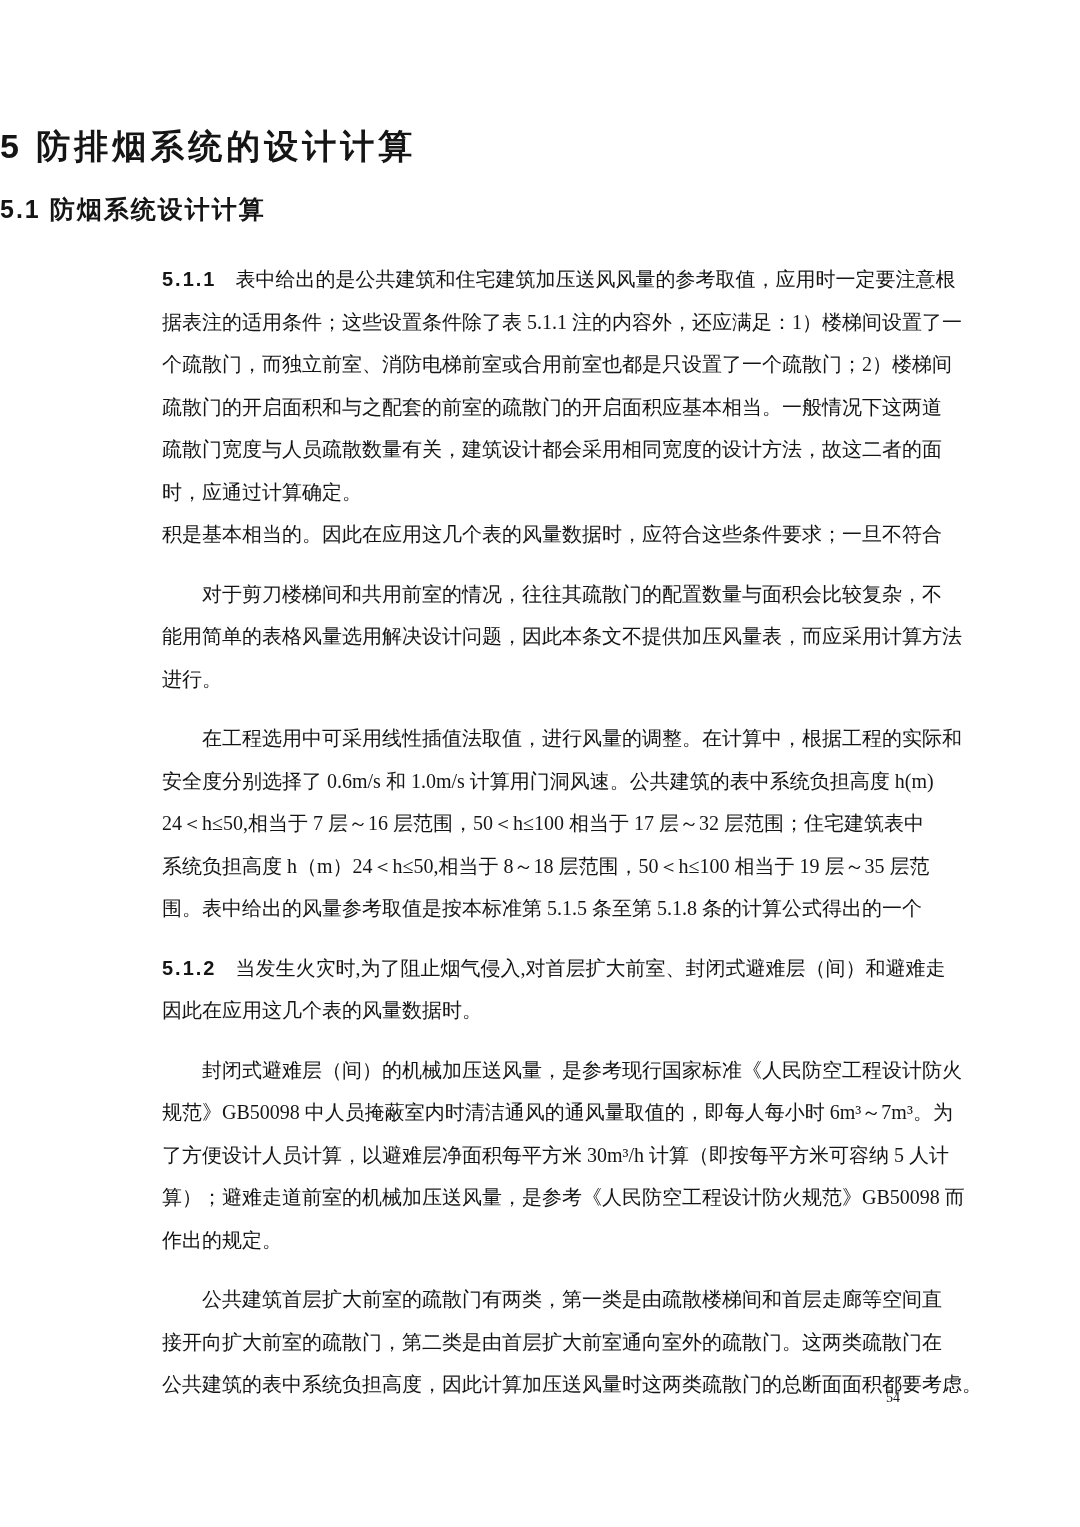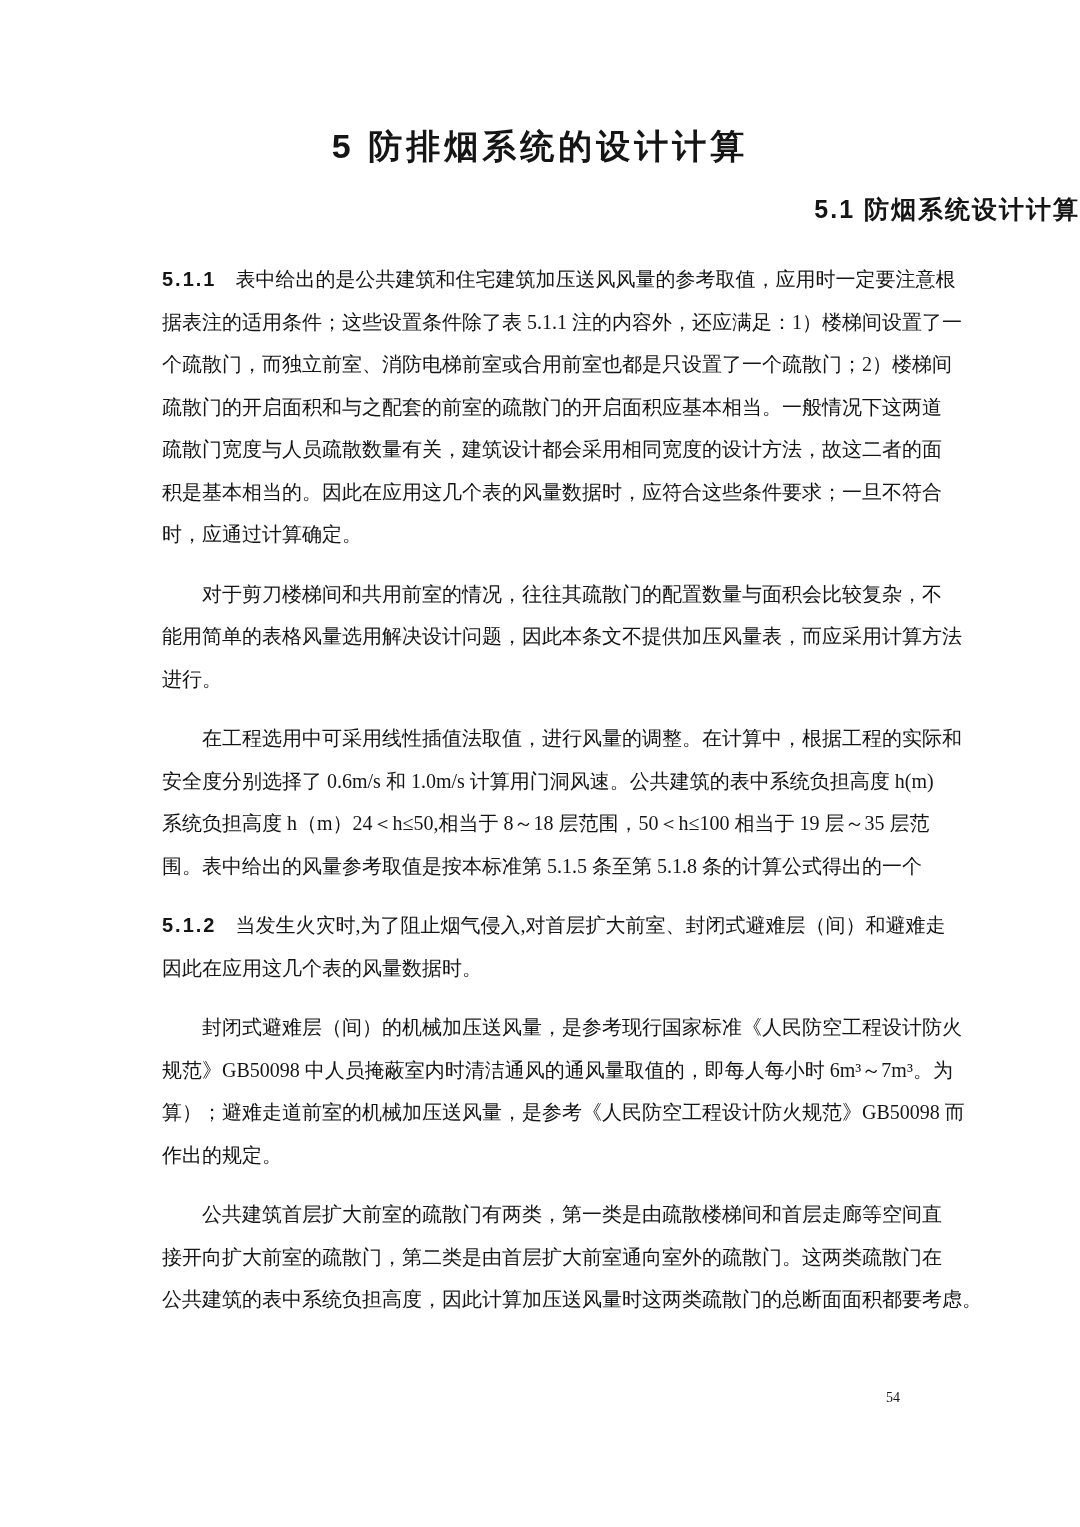--- a/index.html
+++ b/index.html
@@ -14,33 +14,33 @@
     margin: 0 auto;
     background: #ffffff;
     color: #151515;
     overflow: hidden;
   }
   .doc-title {
     position: absolute;
     top: 126px;
     left: 0;
     right: 0;
-    text-align: center;
+    text-align: left;
     font-family: "Liberation Sans", "DejaVu Sans", sans-serif;
     font-weight: bold;
     font-size: 34px;
     letter-spacing: 4px;
     line-height: 1.2;
   }
   .section-heading {
     position: absolute;
     top: 194px;
     left: 0;
     right: 0;
-    text-align: right;
+    text-align: left;
     font-family: "Liberation Sans", "DejaVu Sans", sans-serif;
     font-weight: bold;
     font-size: 25px;
     letter-spacing: 2px;
     line-height: 1.2;
   }
   .body-text {
     position: absolute;
     top: 241px;
     left: 145px;
@@ -86,41 +86,43 @@
 
   <div class="section-heading">5.1 防烟系统设计计算</div>
 
   <div class="body-text">
       <div class="paragraph">
         <div class="line"><span class="clause">5.1.1</span>表中给出的是公共建筑和住宅建筑加压送风风量的参考取值，应用时一定要注意根</div>
         <div class="line">据表注的适用条件；这些设置条件除了表 5.1.1 注的内容外，还应满足：1）楼梯间设置了一</div>
         <div class="line">个疏散门，而独立前室、消防电梯前室或合用前室也都是只设置了一个疏散门；2）楼梯间</div>
         <div class="line">疏散门的开启面积和与之配套的前室的疏散门的开启面积应基本相当。一般情况下这两道</div>
         <div class="line">疏散门宽度与人员疏散数量有关，建筑设计都会采用相同宽度的设计方法，故这二者的面</div>
+        <div class="line last">时，应通过计算确定。</div>
         <div class="line">积是基本相当的。因此在应用这几个表的风量数据时，应符合这些条件要求；一旦不符合</div>
-        <div class="line last">时，应通过计算确定。</div>
       </div>
       <div class="paragraph">
         <div class="line indent">对于剪刀楼梯间和共用前室的情况，往往其疏散门的配置数量与面积会比较复杂，不</div>
         <div class="line">能用简单的表格风量选用解决设计问题，因此本条文不提供加压风量表，而应采用计算方法</div>
         <div class="line last">进行。</div>
       </div>
       <div class="paragraph">
         <div class="line indent">在工程选用中可采用线性插值法取值，进行风量的调整。在计算中，根据工程的实际和</div>
         <div class="line">安全度分别选择了 0.6m/s 和 1.0m/s 计算用门洞风速。公共建筑的表中系统负担高度 h(m)</div>
+        <div class="line">24＜h≤50,相当于 7 层～16 层范围，50＜h≤100 相当于 17 层～32 层范围；住宅建筑表中</div>
         <div class="line">系统负担高度 h（m）24＜h≤50,相当于 8～18 层范围，50＜h≤100 相当于 19 层～35 层范</div>
         <div class="line">围。表中给出的风量参考取值是按本标准第 5.1.5 条至第 5.1.8 条的计算公式得出的一个</div>
       </div>
       <div class="paragraph">
         <div class="line"><span class="clause">5.1.2</span>当发生火灾时,为了阻止烟气侵入,对首层扩大前室、封闭式避难层（间）和避难走</div>
         <div class="line last">因此在应用这几个表的风量数据时。</div>
       </div>
       <div class="paragraph">
         <div class="line indent">封闭式避难层（间）的机械加压送风量，是参考现行国家标准《人民防空工程设计防火</div>
         <div class="line">规范》GB50098 中人员掩蔽室内时清洁通风的通风量取值的，即每人每小时 6m³～7m³。为</div>
+        <div class="line">了方便设计人员计算，以避难层净面积每平方米 30m³/h 计算（即按每平方米可容纳 5 人计</div>
         <div class="line">算）；避难走道前室的机械加压送风量，是参考《人民防空工程设计防火规范》GB50098 而</div>
         <div class="line last">作出的规定。</div>
       </div>
       <div class="paragraph">
         <div class="line indent">公共建筑首层扩大前室的疏散门有两类，第一类是由疏散楼梯间和首层走廊等空间直</div>
         <div class="line">接开向扩大前室的疏散门，第二类是由首层扩大前室通向室外的疏散门。这两类疏散门在</div>
         <div class="line last">公共建筑的表中系统负担高度，因此计算加压送风量时这两类疏散门的总断面面积都要考虑。</div>
       </div>
     </div>
 

